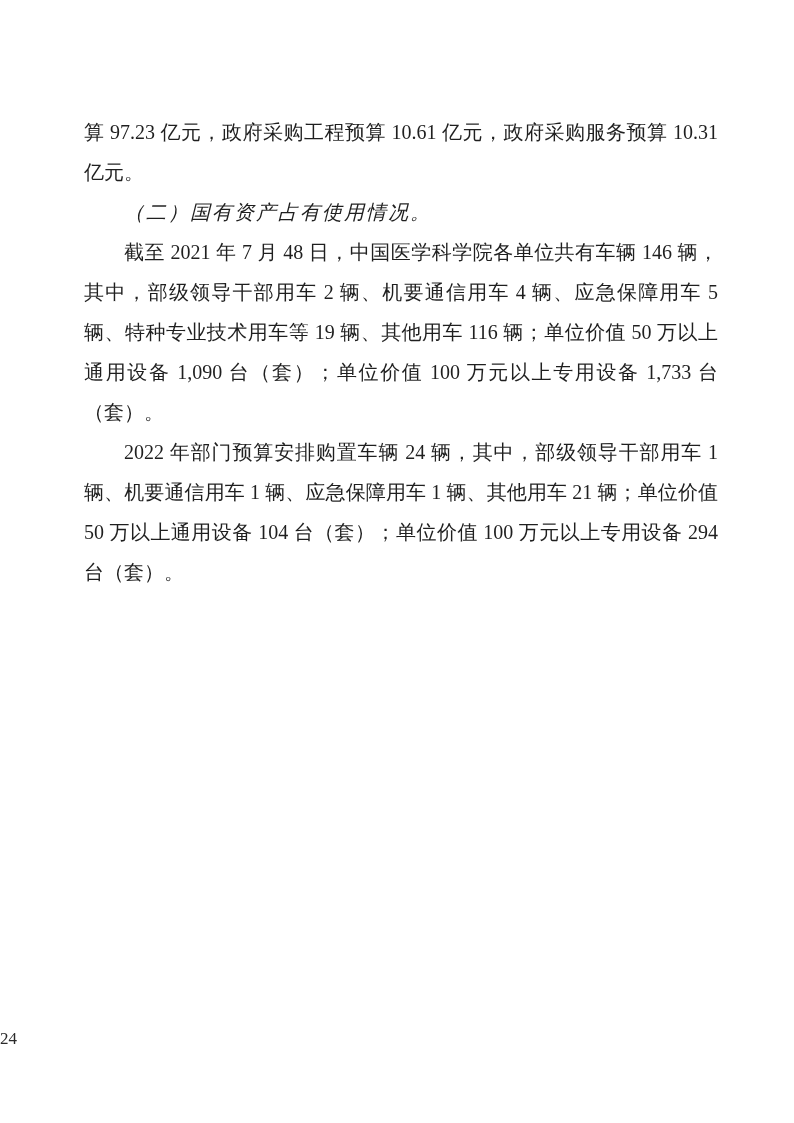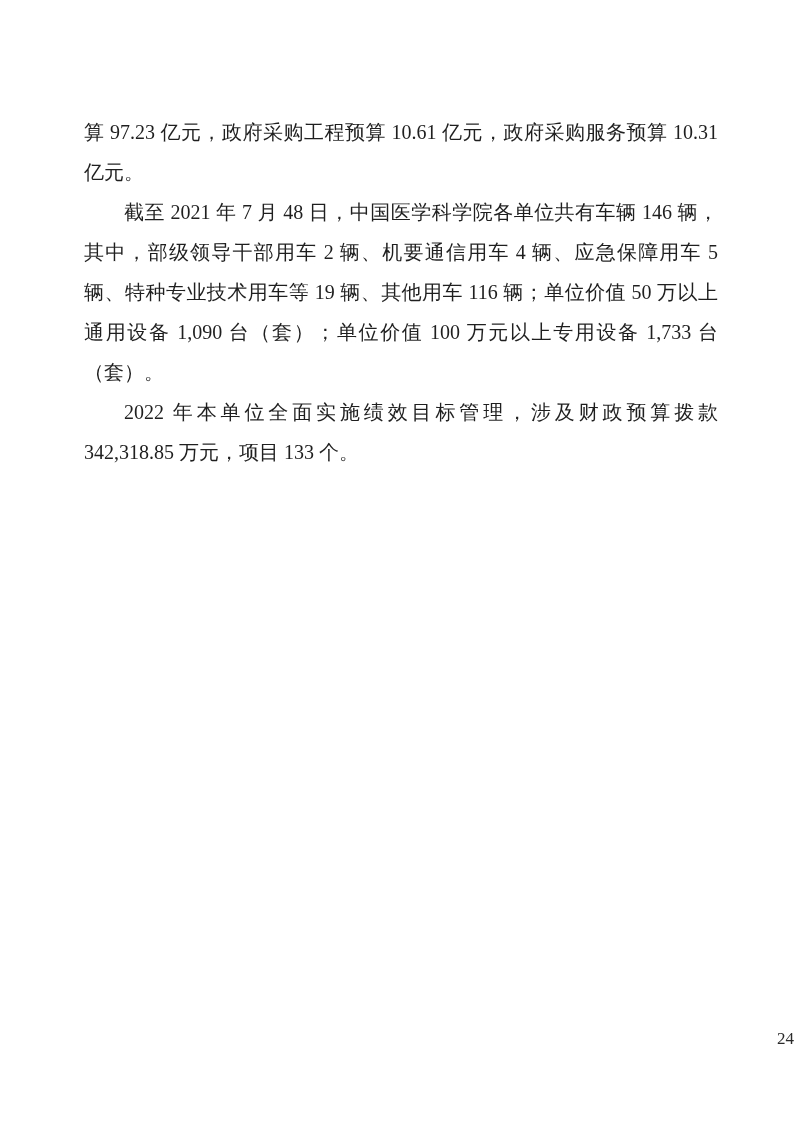--- a/index.html
+++ b/index.html
@@ -36,29 +36,30 @@
   }
   .content p.kaiti {
     font-style: italic;
     letter-spacing: 2px;
   }
   .page-number {
     position: absolute;
     top: 1028px;
     left: 0;
     width: 100%;
-    text-align: right;
+    text-align: left;
     font-size: 17px;
     line-height: 22px;
     color: #2a2a2a;
   }
 </style>
 </head>
 <body>
 
 <div class="page">
   <div class="content">
     <p class="no-indent">算 97.23 亿元，政府采购工程预算 10.61 亿元，政府采购服务预算 10.31 亿元。</p>
+    <p class="kaiti">（二）国有资产占有使用情况。</p>
     <p>截至 2021 年 7 月 48 日，中国医学科学院各单位共有车辆 146 辆，其中，部级领导干部用车 2 辆、机要通信用车 4 辆、应急保障用车 5 辆、特种专业技术用车等 19 辆、其他用车 116 辆；单位价值 50 万以上通用设备 1,090 台（套）；单位价值 100 万元以上专用设备 1,733 台（套）。</p>
-    <p>2022 年本单位全面实施绩效目标管理，涉及财政预算拨款 342,318.85 万元，项目 133 个。</p>
+    <p>2022 年部门预算安排购置车辆 24 辆，其中，部级领导干部用车 1 辆、机要通信用车 1 辆、应急保障用车 1 辆、其他用车 21 辆；单位价值 50 万以上通用设备 104 台（套）；单位价值 100 万元以上专用设备 294 台（套）。</p>
   </div>
   <div class="page-number">24</div>
 </div>
 
 </body></html>

